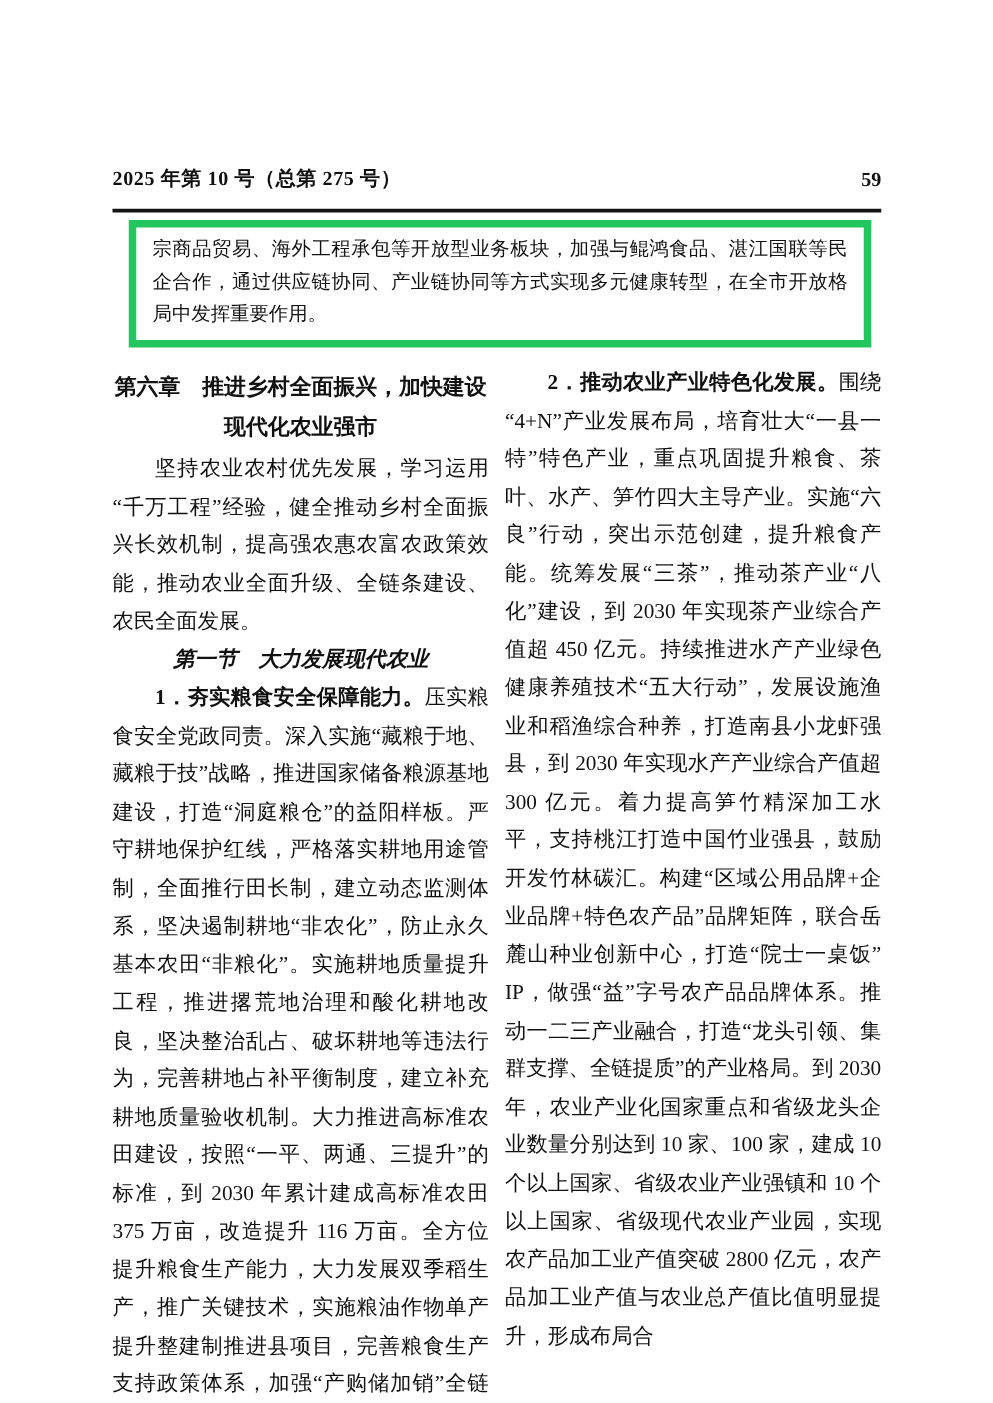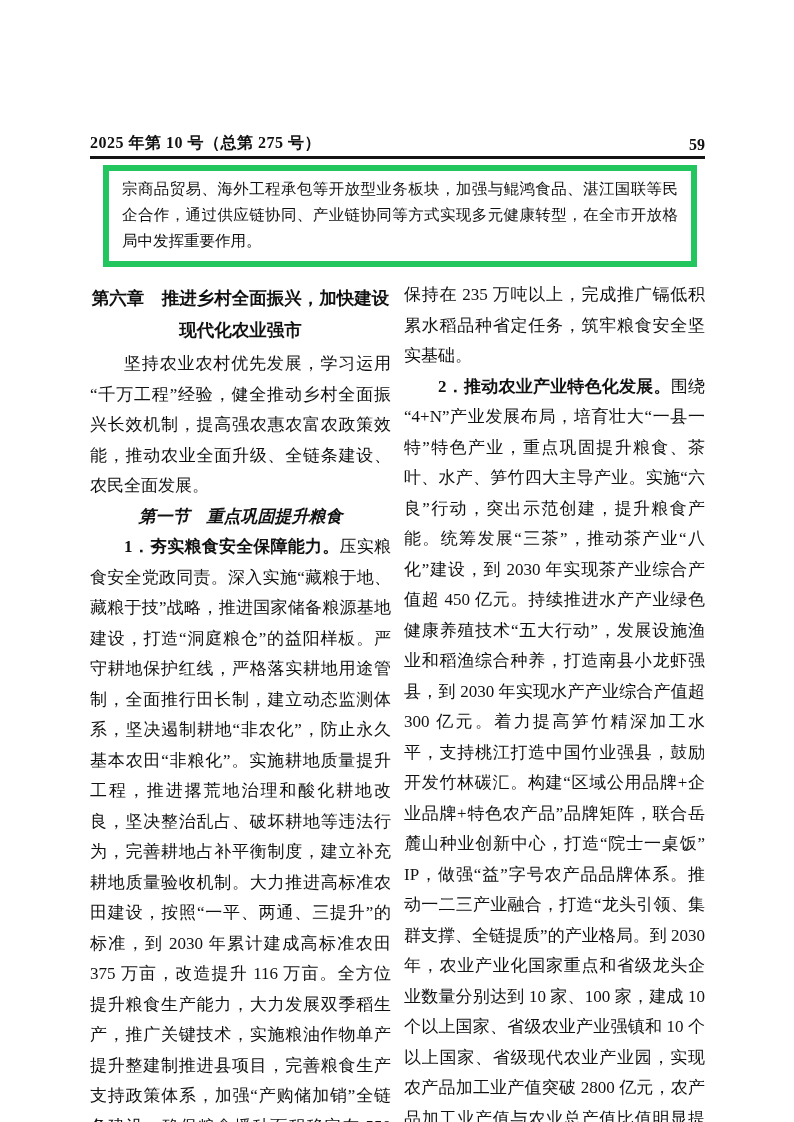--- a/index.html
+++ b/index.html
@@ -18,21 +18,21 @@
     overflow: hidden;
     box-sizing: border-box;
     padding: 104px 89px 0 90px;
   }
   
   .running-header {
     display: flex;
     justify-content: space-between;
     align-items: flex-end;
     border-bottom: 3px solid #141414;
-    padding-bottom: 2px;
+    padding-bottom: 13px;
   }
   .issue-label {
     font-size: 16px;
     font-weight: bold;
     letter-spacing: 0.5px;
   }
   .page-number {
     font-size: 16px;
     font-weight: bold;
     margin-top: 32px;
@@ -97,24 +97,23 @@
 
   <div class="notice-box">
     <span>宗商品贸易、海外工程承包等开放型业务板块，加强与鲲鸿食品、湛江国联等民企合作，通过供应链协同、产业链协同等方式实现多元健康转型，在全市开放格局中发挥重要作用。</span>
   </div>
 
   <div class="columns">
 
     <div class="col">
       <h2 class="chapter-heading">第六章　推进乡村全面振兴，加快建设现代化农业强市</h2>
       <p class="body-par">坚持农业农村优先发展，学习运用“千万工程”经验，健全推动乡村全面振兴长效机制，提高强农惠农富农政策效能，推动农业全面升级、全链条建设、农民全面发展。</p>
-      <h3 class="section-heading">第一节　重点巩固提升粮食</h3>
+      <h3 class="section-heading">第一节　大力发展现代农业</h3>
       <p class="body-par"><span class="lead-bold">1．夯实粮食安全保障能力。</span><span>压实粮食安全党政同责。深入实施“藏粮于地、藏粮于技”战略，推进国家储备粮源基地建设，打造“洞庭粮仓”的益阳样板。严守耕地保护红线，严格落实耕地用途管制，全面推行田长制，建立动态监测体系，坚决遏制耕地“非农化”，防止永久基本农田“非粮化”。实施耕地质量提升工程，推进撂荒地治理和酸化耕地改良，坚决整治乱占、破坏耕地等违法行为，完善耕地占补平衡制度，建立补充耕地质量验收机制。大力推进高标准农田建设，按照“一平、两通、三提升”的标准，到 2030 年累计建成高标准农田 375 万亩，改造提升 116 万亩。全方位提升粮食生产能力，大力发展双季稻生产，推广关键技术，实施粮油作物单产提升整建制推进县项目，完善粮食生产支持政策体系，加强“产购储加销”全链条建设，确保粮食播种面积稳定在 550 万亩以上，粮食综合年生产能力</span></p>
     </div>
 
     <div class="col">
-      <p class="body-par no-indent">保持在 235 万吨以上，完成推广镉低积累水稻品种省定任务，筑牢粮食安全坚实基础。</p>
       <p class="body-par"><span class="lead-bold">2．推动农业产业特色化发展。</span><span>围绕“4+N”产业发展布局，培育壮大“一县一特”特色产业，重点巩固提升粮食、茶叶、水产、笋竹四大主导产业。实施“六良”行动，突出示范创建，提升粮食产能。统筹发展“三茶”，推动茶产业“八化”建设，到 2030 年实现茶产业综合产值超 450 亿元。持续推进水产产业绿色健康养殖技术“五大行动”，发展设施渔业和稻渔综合种养，打造南县小龙虾强县，到 2030 年实现水产产业综合产值超 300 亿元。着力提高笋竹精深加工水平，支持桃江打造中国竹业强县，鼓励开发竹林碳汇。构建“区域公用品牌+企业品牌+特色农产品”品牌矩阵，联合岳麓山种业创新中心，打造“院士一桌饭”IP，做强“益”字号农产品品牌体系。推动一二三产业融合，打造“龙头引领、集群支撑、全链提质”的产业格局。到 2030 年，农业产业化国家重点和省级龙头企业数量分别达到 10 家、100 家，建成 10 个以上国家、省级农业产业强镇和 10 个以上国家、省级现代农业产业园，实现农产品加工业产值突破 2800 亿元，农产品加工业产值与农业总产值比值明显提升，形成布局合</span></p>
     </div>
 
   </div>
 
 </div>
 
 </body></html>

